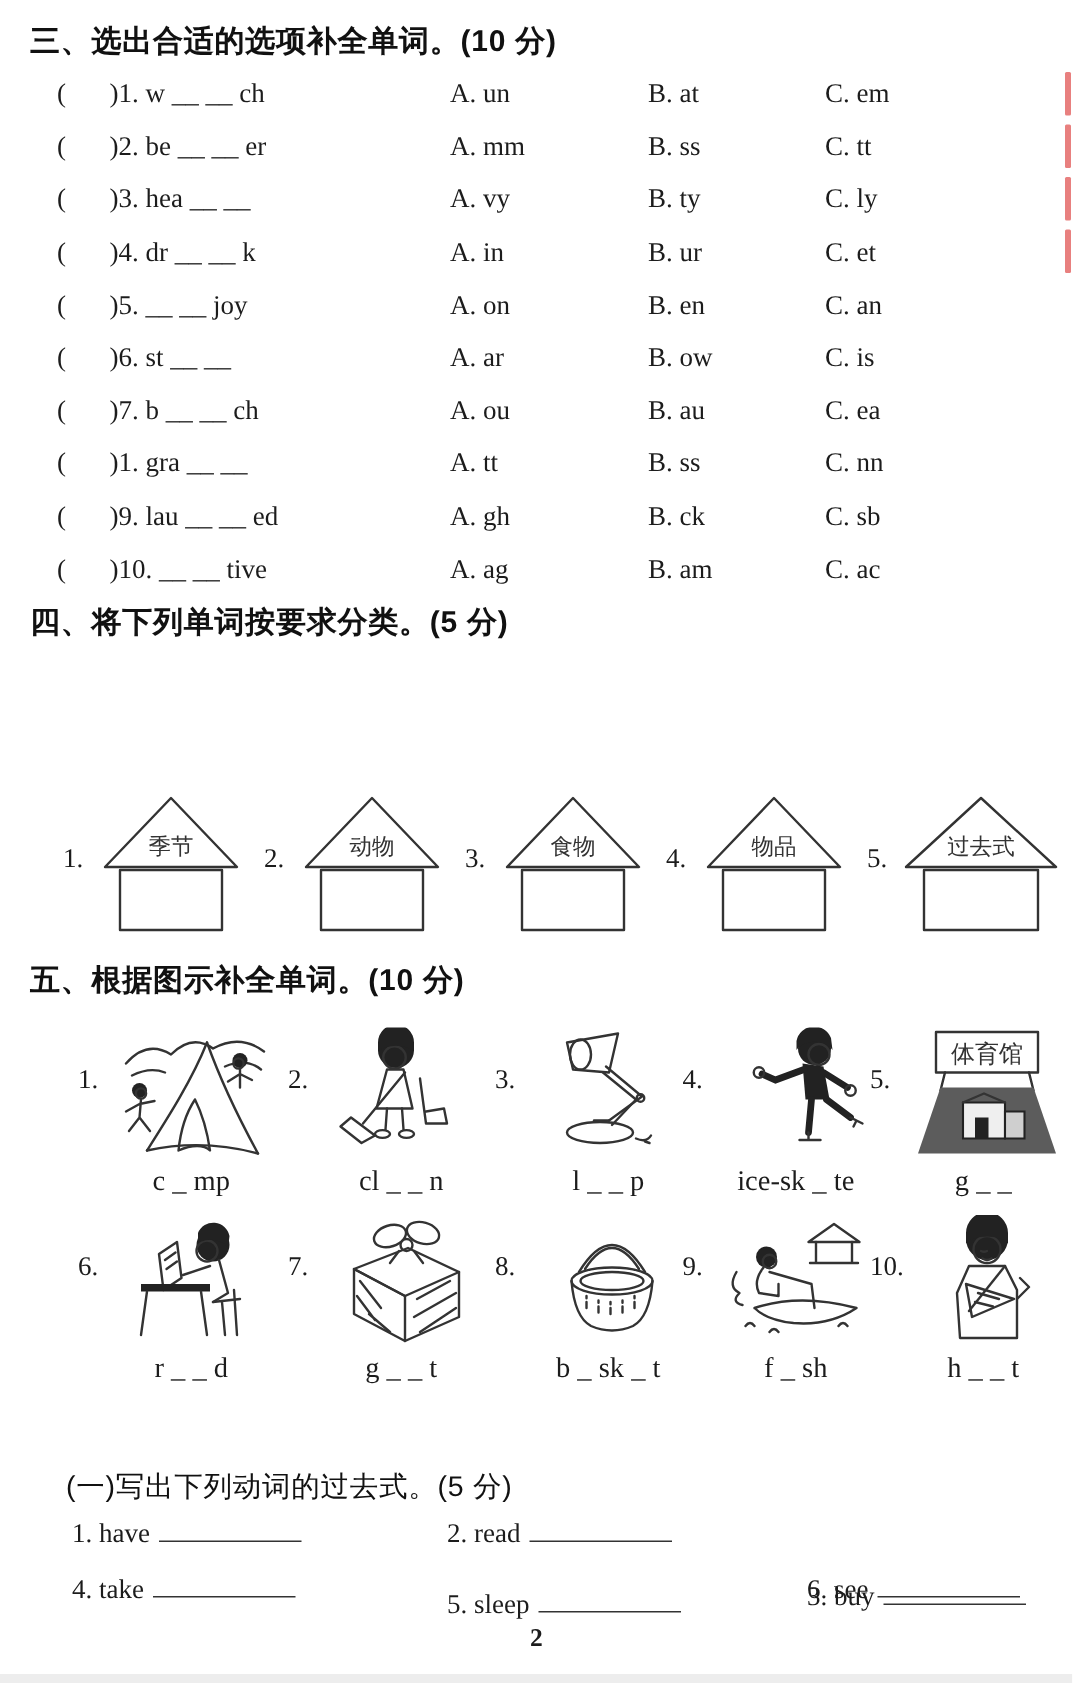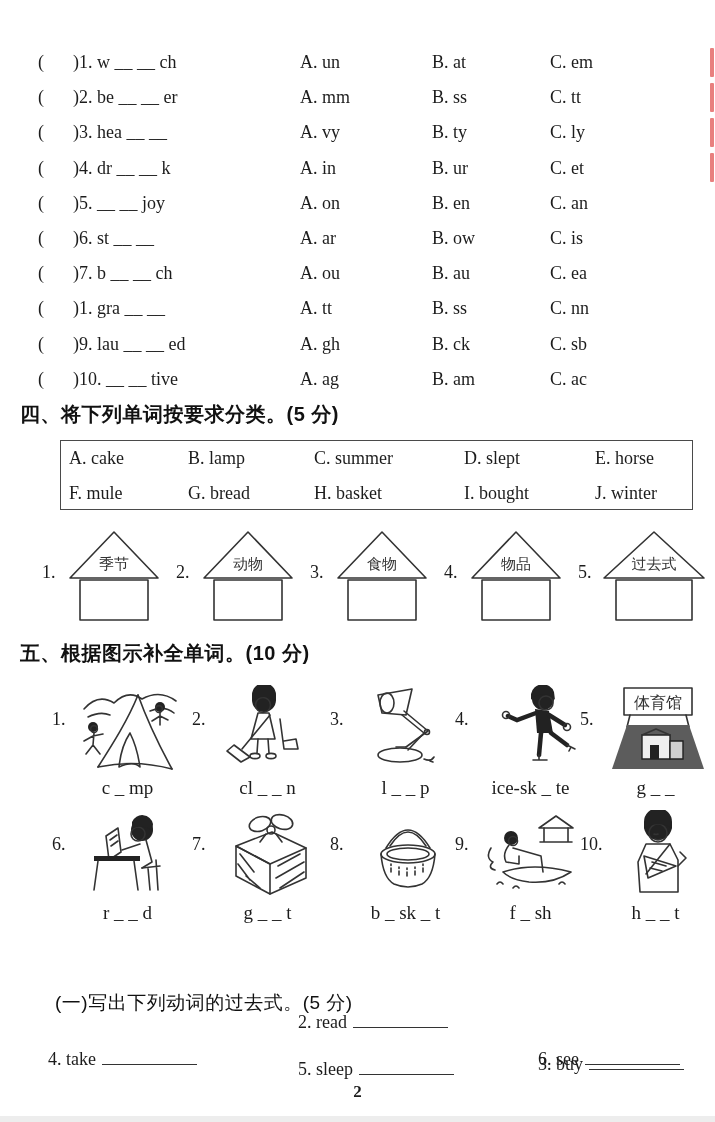--- a/index.html
+++ b/index.html
@@ -41,20 +41,21 @@
   svg *{vector-effect:non-scaling-stroke;}
   .ln{fill:none;stroke:#333;stroke-width:1.6;stroke-linecap:round;stroke-linejoin:round;}
   .thick{stroke-width:4.5;stroke:#222;fill:none;stroke-linecap:round;}
   .dark{fill:#222;stroke:none;}
 </style>
 </head>
 <body>
 
 <div id="paper">
 
+  <div class="heading cjk-bold" style="top:14px;">三、选出合适的选项补全单词。(10 分)</div>
 
   <div id="s3-rows">
     <div class="q-row">
       <span class="q-paren">(</span>
       <span class="q-stem">)1. w __ __ ch</span>
       <span class="q-a">A. un</span>
       <span class="q-b">B. at</span>
       <span class="q-c">C. em</span>
     </div>
     <div class="q-row">
@@ -122,32 +123,20 @@
     </div>
   </div>
 
   <div class="red-dash" style="top:48px;"></div>
   <div class="red-dash" style="top:83px;"></div>
   <div class="red-dash" style="top:118px;"></div>
   <div class="red-dash" style="top:153px;"></div>
 
   <div class="heading cjk-bold" style="top:401px;">四、将下列单词按要求分类。(5 分)</div>
 
-  <div id="word-bank">
-    <span>A. cake</span>
-    <span>B. lamp</span>
-    <span>C. summer</span>
-    <span>D. slept</span>
-    <span>E. horse</span>
-    <span>F. mule</span>
-    <span>G. bread</span>
-    <span>H. basket</span>
-    <span>I. bought</span>
-    <span>J. winter</span>
-  </div>
 
   <div class="house-cell" style="left:42px;">
     <span class="house-num">1.</span>
     <svg class="house-svg" width="104" height="95" viewBox="0 0 104 95">
       <polygon class="ln" points="8,50 52,4 96,50"></polygon>
         <rect class="ln" x="18" y="52" width="68" height="40"></rect>
     </svg>
     <span class="house-label">季节</span>
   </div>
   <div class="house-cell" style="left:176px;">
@@ -340,22 +329,23 @@
       <path class="ln" d="M46,24 q2,1 4,0 M47,29 q3,2 6,0"></path>
       <path class="ln" d="M38,34 L30,52 L32,82 L70,82 L70,50 L62,34 Z" fill="#fff"></path>
       <path class="ln" d="M62,34 L38,64"></path>
       <path class="ln" d="M36,46 L68,56 L40,68 Z" fill="#fff"></path>
       <path class="ln" d="M44,52 L58,56 M42,58 L54,61"></path>
       <path class="ln" d="M70,56 L78,48 L72,42"></path>
     </svg>
     <span class="pic-word">h _ _ t</span>
   </div>
 
-  <div class="heading" style="left:55px;top:978px;font-size:19px;font-family:'Liberation Sans','DejaVu Sans',sans-serif;margin-top:12px;">(一)写出下列动词的过去式。(5 分)</div>
-
+  <div class="heading" style="left:44px;top:978px;font-size:19px;font-family:'Liberation Sans','DejaVu Sans',sans-serif;">(一)写出下列动词的过去式。(5 分)</div>
+
+  <div class="s6-item" style="left:48px;top:1012px;"><span>1. have</span><span class="blank"></span></div>
   <div class="s6-item" style="left:298px;top:1012px;"><span>2. read</span><span class="blank"></span></div>
   <div class="s6-item" style="left:538px;top:1054px;"><span>3. buy</span><span class="blank"></span></div>
   <div class="s6-item" style="left:48px;top:1049px;"><span>4. take</span><span class="blank"></span></div>
   <div class="s6-item" style="left:298px;top:1059px;"><span>5. sleep</span><span class="blank"></span></div>
   <div class="s6-item" style="left:538px;top:1049px;"><span>6. see</span><span class="blank"></span></div>
 
   <div id="page-num">2</div>
   <div id="bottom-edge"></div>
 </div>
 

